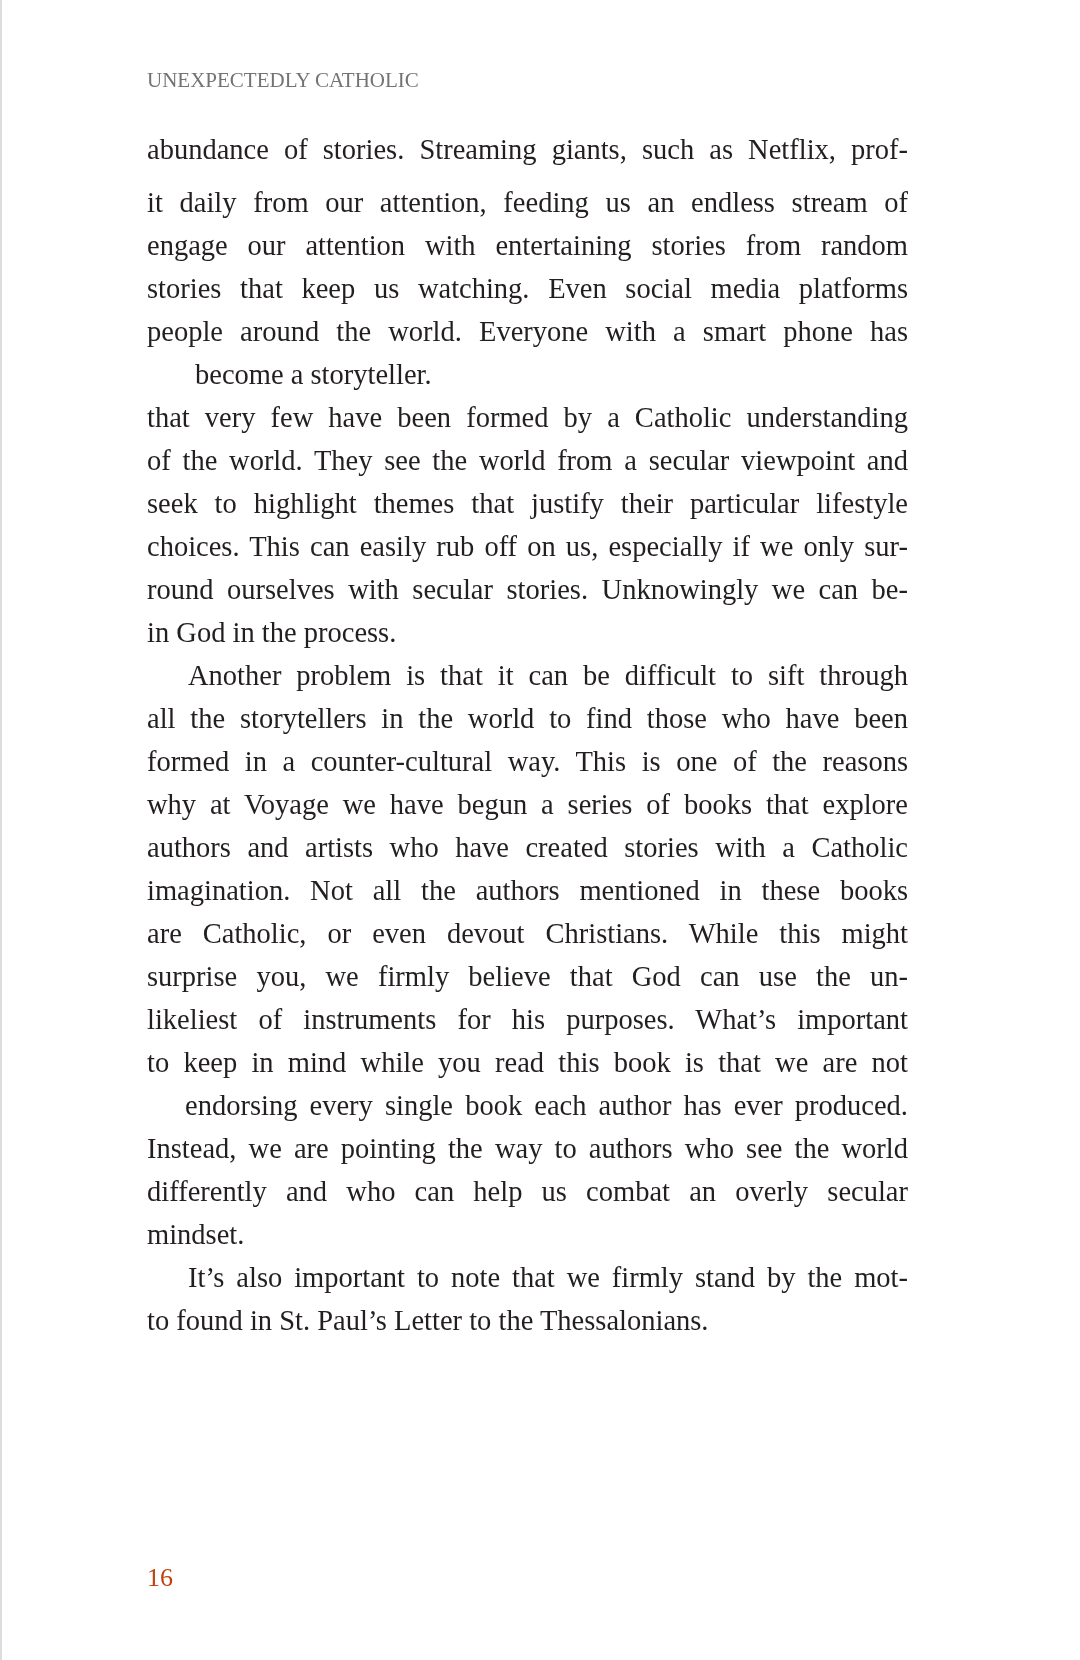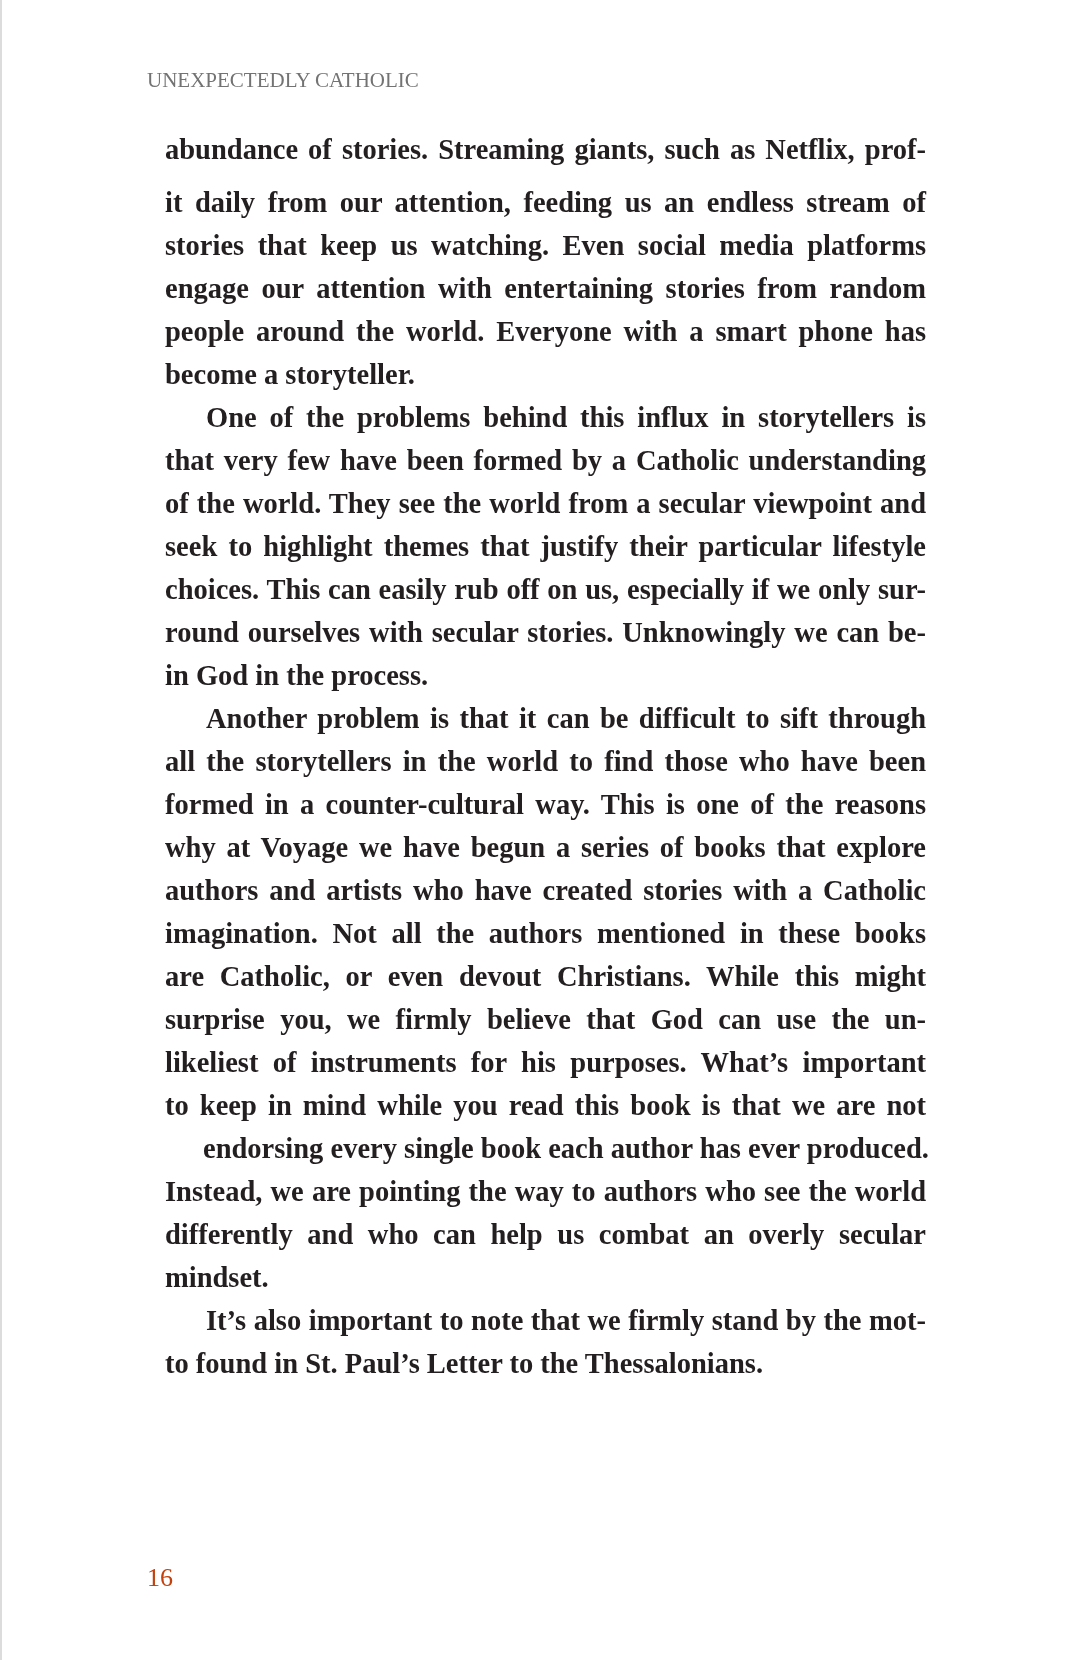--- a/index.html
+++ b/index.html
@@ -27,24 +27,23 @@
       position: absolute;
       left: 147px;
       top: 68px;
       font-size: 21px;
       letter-spacing: 0px;
       color: #737373;
       white-space: nowrap;
     }
     .text-block {
       position: absolute;
-      left: 165px;
+      left: 147px;
       top: 128px;
       width: 761px;
-      font-weight: bold;
     }
     .line {
       display: block;
       height: 43px;
       line-height: 43px;
       font-size: 28.5px;
       text-align: justify;
       text-align-last: justify;
       white-space: nowrap;
       overflow: visible;
@@ -69,28 +68,27 @@
 
 <div class="page-border"></div>
 
 <div class="running-head">UNEXPECTEDLY CATHOLIC</div>
 
 <div class="text-block">
 
   <div class="paragraph">
     <span class="line" style="word-spacing: 0px;">abundance of stories. Streaming giants, such as Netflix, prof-</span>
     <span class="line" style="word-spacing: 0px; margin-top: 10px;">it daily from our attention, feeding us an endless stream of</span>
+    <span class="line" style="word-spacing: 0px;">engage our attention with entertaining stories from random</span>
     <span class="line" style="word-spacing: 0px;">stories that keep us watching. Even social media platforms</span>
-    <span class="line" style="word-spacing: 0px;">engage our attention with entertaining stories from random</span>
     <span class="line" style="word-spacing: 0px;">people around the world. Everyone with a smart phone has</span>
-    <span class="line last" style="word-spacing: 0px;">become a storyteller.</span>
+    <span class="line last" style="word-spacing: 0px; margin-left: 48px;">become a storyteller.</span>
   </div>
 
   <div class="paragraph">
-    <span class="line indent" style="word-spacing: 0px;">One of the problems behind this influx in storytellers is</span>
     <span class="line" style="word-spacing: 0px;">that very few have been formed by a Catholic understanding</span>
     <span class="line" style="word-spacing: 0px;">of the world. They see the world from a secular viewpoint and</span>
     <span class="line" style="word-spacing: 0px;">seek to highlight themes that justify their particular lifestyle</span>
     <span class="line" style="word-spacing: 0px;">choices. This can easily rub off on us, especially if we only sur-</span>
     <span class="line" style="word-spacing: 0px;">round ourselves with secular stories. Unknowingly we can be-</span>
     <span class="line last" style="word-spacing: 0px;">in God in the process.</span>
   </div>
 
   <div class="paragraph">
     <span class="line indent" style="word-spacing: 0px;">Another problem is that it can be difficult to sift through</span>

